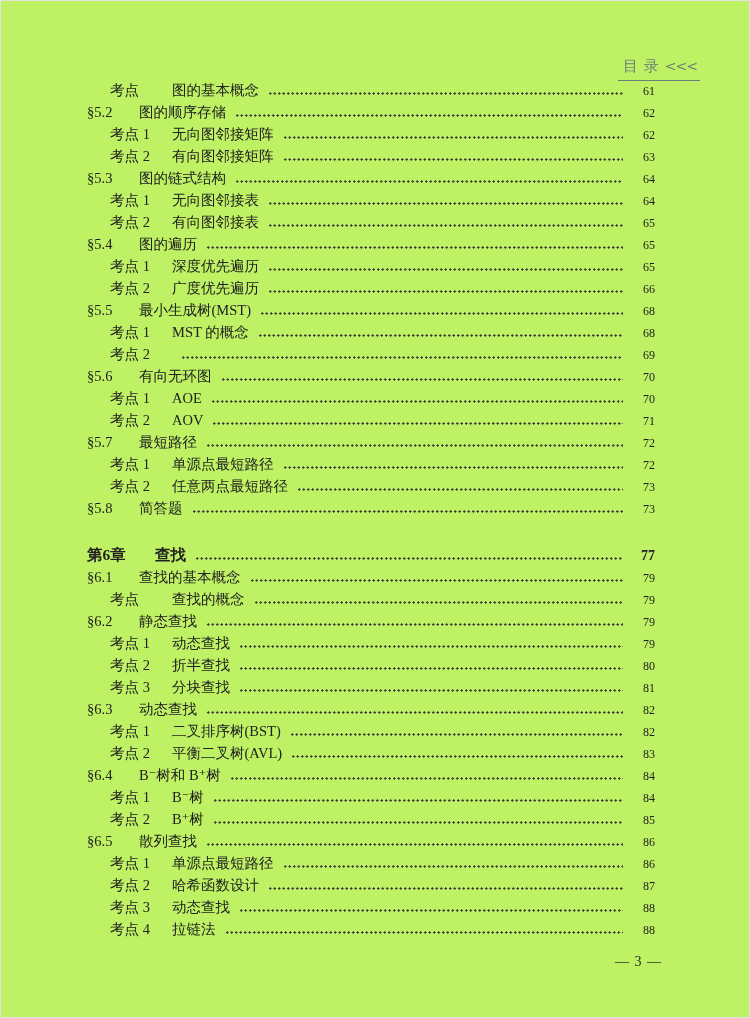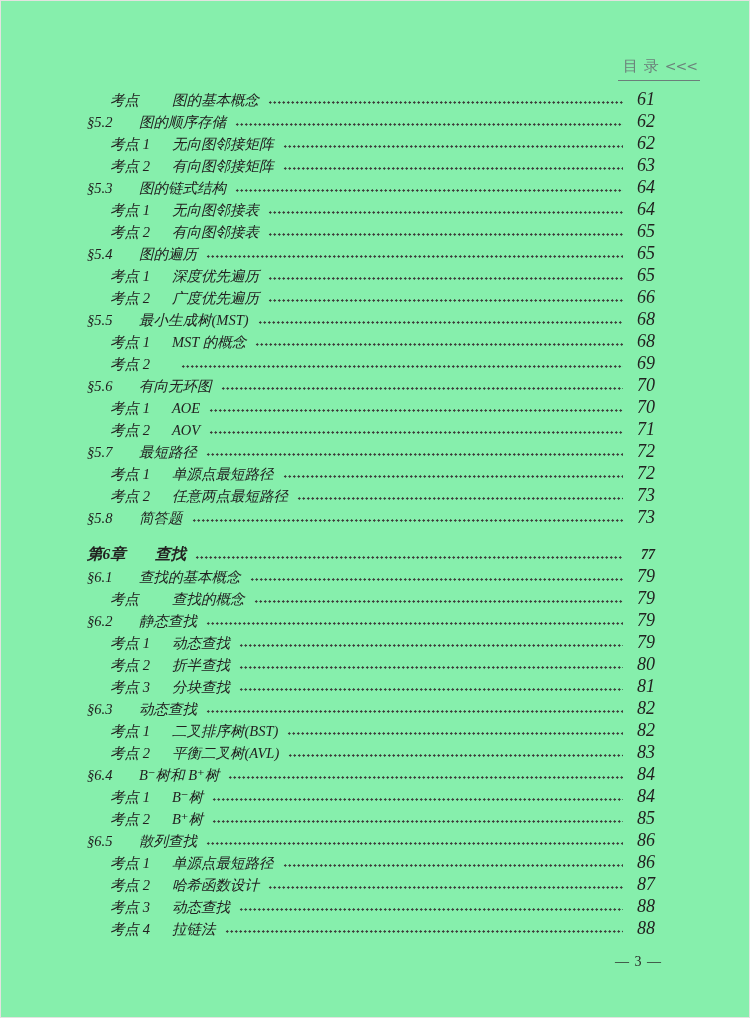--- a/index.html
+++ b/index.html
@@ -5,21 +5,21 @@
   html, body {
     margin: 0;
     padding: 0;
     background: #f2f2f0;
   }
   .page {
     position: relative;
     width: 750px;
     height: 1018px;
     margin: 0 auto;
-    background: #86efac;
+    background: #bef264;
     box-shadow: inset 0 0 0 1px #e3e3e0;
     font-family: "Liberation Serif", "DejaVu Serif", serif;
     color: #222120;
     overflow: hidden;
   }
 
   
   .running-head {
     position: absolute;
     top: 57px;
@@ -36,34 +36,33 @@
     margin-left: 5px;
     font-family: "DejaVu Sans", sans-serif;
     font-size: 14px;
   }
 
   
   .toc {
     position: absolute;
     left: 87px;
     right: 95px;
-    top: 88px;
-    font-style: italic;
+    top: 79px;
   }
   .toc-row {
     display: flex;
     align-items: baseline;
     height: 22px;
     font-size: 14.5px;
     line-height: 22px;
     white-space: nowrap;
   }
   .toc-row.lv2 { padding-left: 23px; }
   .toc-row.lv0 { font-weight: bold; font-size: 15.5px; }
-  .toc-row.gap { margin-top: 15px; }
+  .toc-row.gap { margin-top: 25px; }
 
   .prefix { flex: none; }
   .lv1 .prefix { min-width: 40px; margin-right: 12px; }
   .lv2 .prefix { min-width: 50px; margin-right: 12px; }
   .lv0 .prefix { min-width: 52px; margin-right: 16px; }
 
   .title { flex: none; }
 
   .leader {
     flex: 1 1 auto;
@@ -76,21 +75,21 @@
     background-size: 4.5px 3px;
     background-repeat: repeat-x;
     background-position: left center;
     min-width: 12px;
   }
 
   .pagenum {
     flex: none;
     min-width: 26px;
     text-align: right;
-    font-size: 18px;
+    font-size: 12px;
   }
   .lv0 .pagenum { font-size: 14px; }
 
   
   .footer {
     position: absolute;
     top: 954px;
     right: 88px;
     font-size: 14px;
     letter-spacing: 1px;

